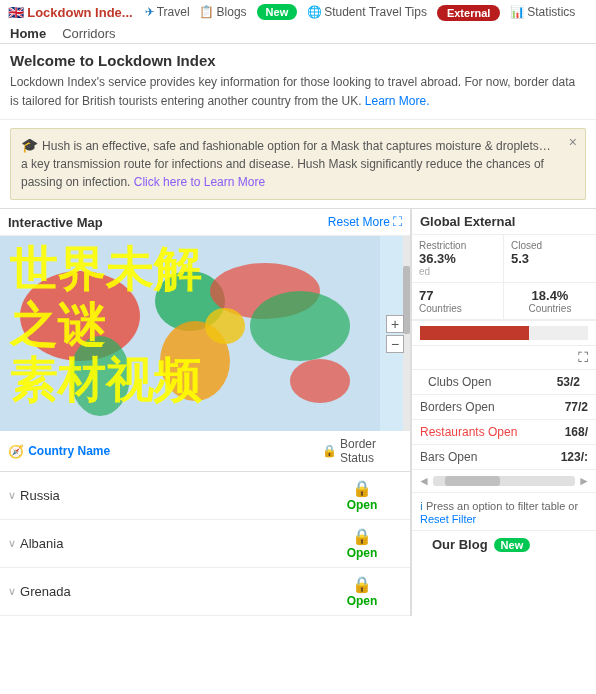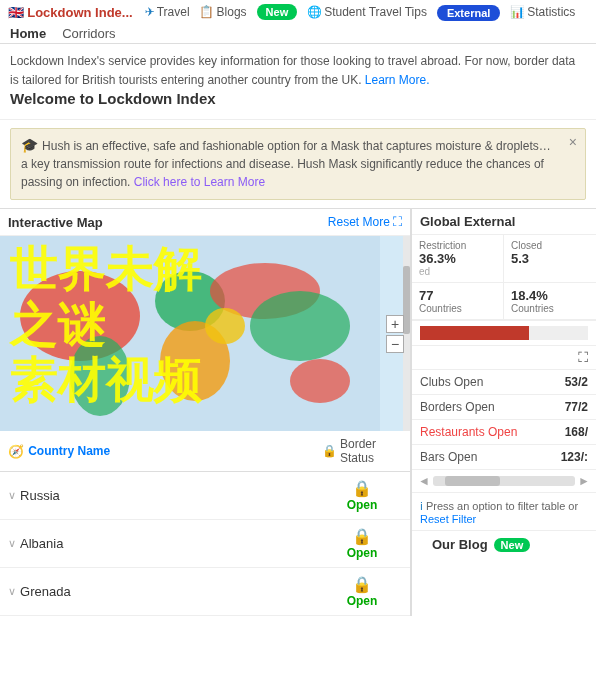--- a/index.html
+++ b/index.html
@@ -24,46 +24,46 @@
         <span>Blogs</span>
       </a>
       <div style="display:flex;align-items:center;">
         <span style="background:#00c853;color:#fff;border-radius:10px;padding:2px 9px;font-size:11px;font-weight:bold;cursor:pointer;">New</span>
       </div>
       <a href="#" style="color:#555;text-decoration:none;font-size:12px;display:flex;align-items:center;gap:2px;">
         <span style="color:#1a7abf;">🌐</span>
         <span>Student Travel Tips</span>
       </a>
       <div>
-        <span style="background:#1d4ed8;color:#fff;border-radius:10px;padding:2px 10px;font-size:11px;font-weight:bold;cursor:pointer;">External</span>
+        <span style="background:#b91c1c;color:#fff;border-radius:10px;padding:2px 10px;font-size:11px;font-weight:bold;cursor:pointer;">External</span>
       </div>
       <a href="#" style="color:#555;text-decoration:none;font-size:12px;display:flex;align-items:center;gap:2px;">
         <span>📊</span>
         <span>Statistics</span>
       </a>
     </div>
   </div>
   <div style="display:flex;align-items:center;gap:16px;padding:2px 10px;">
     <a href="#" style="color:#333;text-decoration:none;font-size:13px;font-weight:bold;">
       <span>Home</span>
     </a>
     <a href="#" style="color:#555;text-decoration:none;font-size:13px;">
       <span>Corridors</span>
     </a>
   </div>
 </div>
 
 <div style="padding:8px 10px;border-bottom:1px solid #eee;">
+  <div style="font-size:15px;font-weight:bold;color:#333;margin-bottom:4px;">Welcome to Lockdown Index</div>
   <div style="font-size:12px;color:#555;line-height:1.6;">
     <span>Lockdown Index's service provides key information for those looking to travel abroad. For now, border data is tailored for British tourists entering another country from the UK.</span>
     <a href="#" style="color:#007bff;text-decoration:none;">
       <span>Learn More.</span>
     </a>
   </div>
-  <div style="font-size:15px;font-weight:bold;color:#333;margin-bottom:4px;">Welcome to Lockdown Index</div>
 </div>
 
 <div style="background:#f5f0e0;border:1px solid #ddd8b0;margin:8px 10px;padding:8px 26px 8px 10px;position:relative;border-radius:2px;">
   <span style="position:absolute;top:5px;right:8px;cursor:pointer;font-size:14px;color:#888;">×</span>
   <span style="font-size:14px;">🎓</span>
   <span style="font-size:12px;color:#555;line-height:1.5;">
     <span>Hush is an effective, safe and fashionable option for a Mask that captures moisture &amp; droplets… a key transmission route for infections and disease. Hush Mask significantly reduce the chances of passing on infection.</span>
     <a href="#" style="color:#8b5cf6;text-decoration:none;"> <span>Click here to Learn More</span></a>
   </span>
 </div>
@@ -174,38 +174,38 @@
         <div style="font-size:10px;color:#aaa;">ed</div>
       </div>
       <div style="padding:5px 7px;border-bottom:1px solid #eee;">
         <div style="font-size:10px;color:#777;">Closed</div>
         <div style="font-size:13px;font-weight:bold;">5.3</div>
       </div>
       <div style="padding:5px 7px;border-bottom:1px solid #eee;border-right:1px solid #eee;">
         <div style="font-size:13px;font-weight:bold;">77</div>
         <div style="font-size:10px;color:#777;">Countries</div>
       </div>
-      <div style="padding:5px 7px;border-bottom:1px solid #eee;">
+      <div style="padding:5px 7px;border-bottom:1px solid #eee;text-align:center;">
         <div style="font-size:13px;font-weight:bold;">18.4%</div>
         <div style="font-size:10px;color:#777;">Countries</div>
       </div>
     </div>
 
     <div style="padding:5px 8px;border-bottom:1px solid #eee;">
       <div style="height:14px;background:#eee;position:relative;">
         <div style="width:65%;height:100%;background:#c0392b;"></div>
       </div>
     </div>
 
     <div style="display:flex;justify-content:flex-end;padding:3px 8px;border-bottom:1px solid #eee;">
       <span style="color:#555;font-size:14px;cursor:pointer;">⛶</span>
     </div>
 
     <div>
-      <div style="display:flex;justify-content:space-between;align-items:center;padding:5px 8px;border-bottom:1px solid #eee;cursor:pointer;gap:18px;">
+      <div style="display:flex;justify-content:space-between;align-items:center;padding:5px 16px;border-bottom:1px solid #eee;cursor:pointer;gap:18px;">
         <span style="color:#555;font-size:12px;">Clubs Open</span>
         <span style="color:#333;font-size:12px;font-weight:bold;">53/2</span>
       </div>
       <div style="display:flex;justify-content:space-between;align-items:center;padding:5px 8px;border-bottom:1px solid #eee;cursor:pointer;">
         <span style="color:#555;font-size:12px;">Borders Open</span>
         <span style="color:#333;font-size:12px;font-weight:bold;">77/2</span>
       </div>
       <div style="display:flex;justify-content:space-between;align-items:center;padding:5px 8px;border-bottom:1px solid #eee;cursor:pointer;">
         <span style="color:#ef4444;font-size:12px;">Restaurants Open</span>
         <span style="color:#333;font-size:12px;font-weight:bold;">168/</span>

